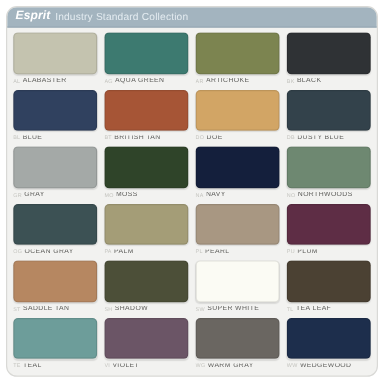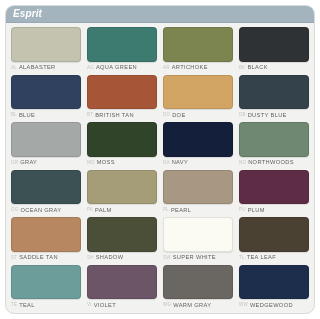--- a/index.html
+++ b/index.html
@@ -125,20 +125,21 @@
   }
 </style>
 </head>
 <body>
 
 <div class="page">
   <div class="card">
 
     <div class="header">
       <span class="brand">Esprit</span>
+      <span class="header-sub">Industry Standard Collection</span>
     </div>
 
     <div class="grid">
         <div class="cell">
           <div class="chip" style="background: rgb(196, 195, 175);"></div>
           <div class="caption">
             <span class="code">AL</span>
             <span class="cname">ALABASTER</span>
           </div>
         </div>

